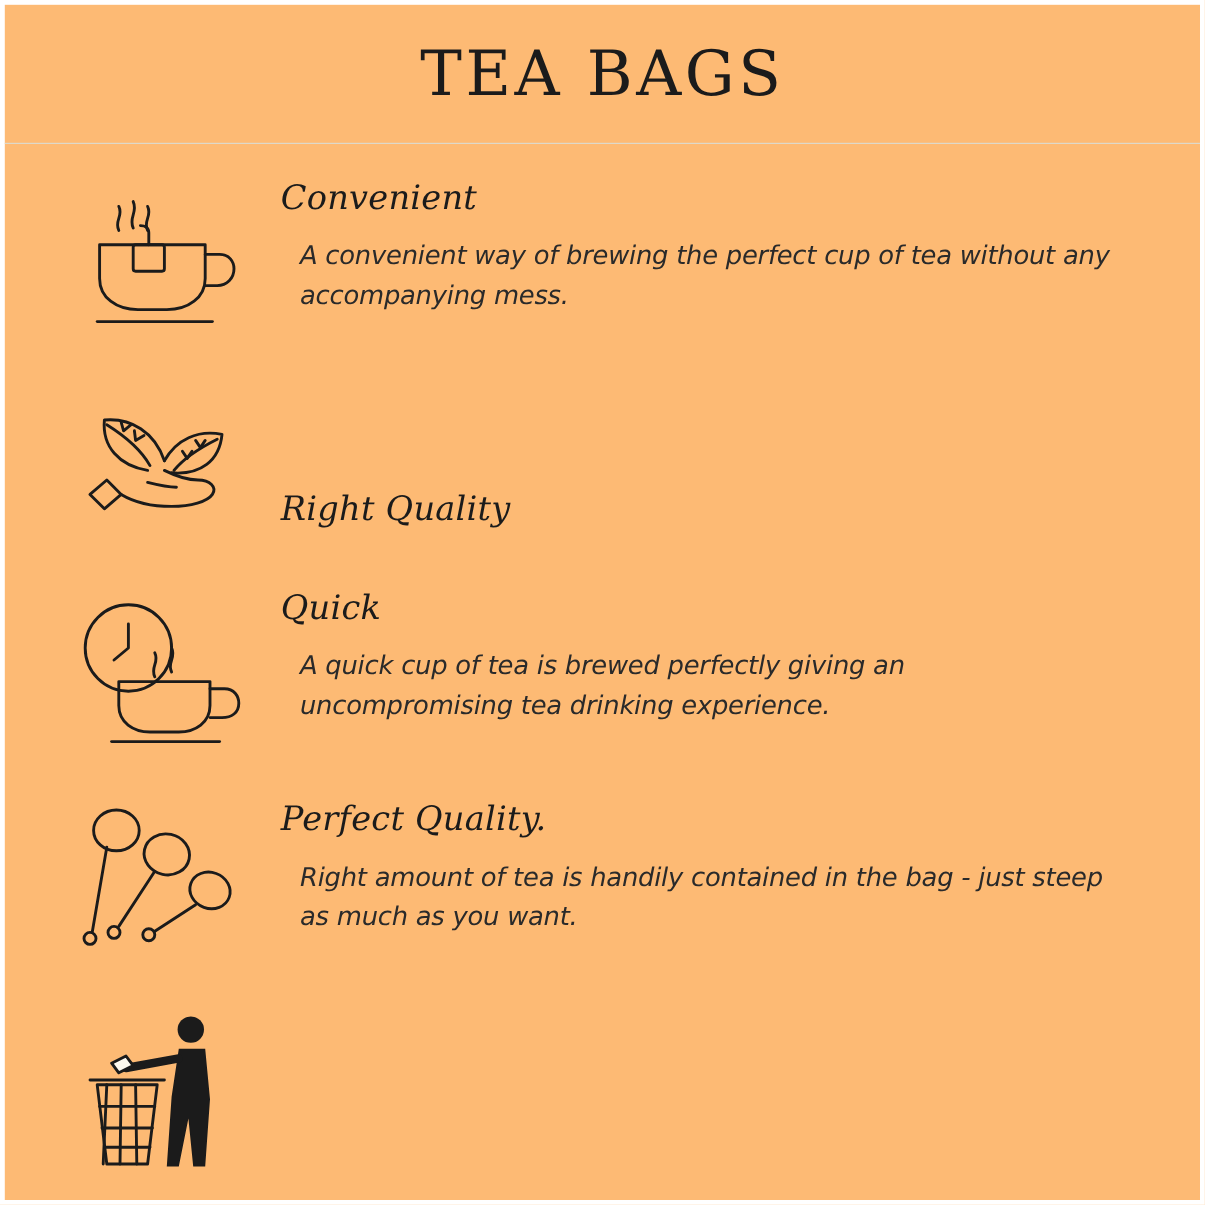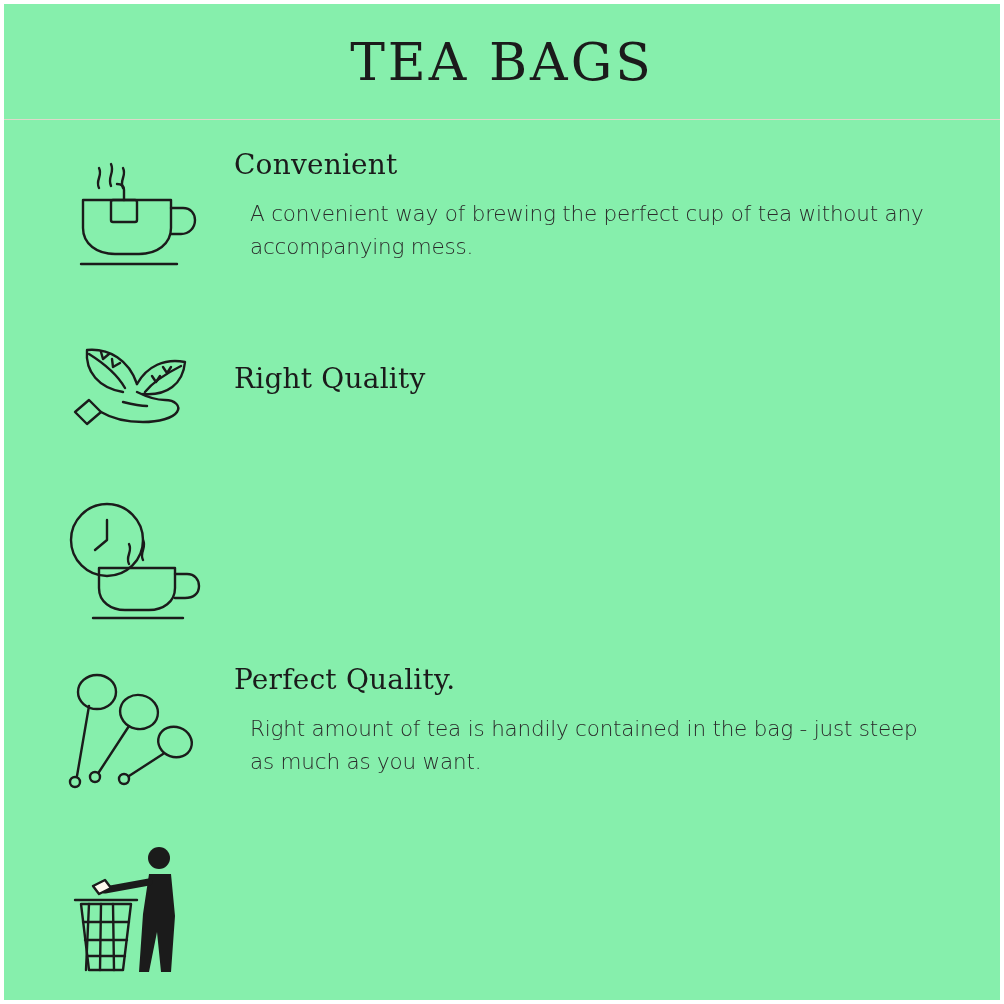--- a/index.html
+++ b/index.html
@@ -10,21 +10,21 @@
   body {
     width: 1004px;
     height: 1004px;
     overflow: hidden;
     font-family: "Liberation Sans", sans-serif;
   }
   .page {
     position: relative;
     width: 1004px;
     height: 1004px;
-    background: #86efac;
+    background: #fdba74;
     box-sizing: border-box;
     border: 4px solid #ffffff;
   }
   .header {
     height: 116px;
     border-bottom: 1px solid #ded9ca;
     display: flex;
     align-items: center;
     justify-content: center;
     box-sizing: border-box;
@@ -34,22 +34,23 @@
     font-size: 52px;
     letter-spacing: 3px;
     color: #1b1b1b;
     font-weight: 400;
   }
   .content {
     padding: 28px 30px 0 30px;
   }
   .feature {
     display: flex;
-    align-items: center;
+    align-items: flex-end;
     margin-bottom: 16px;
+    font-style: italic;
   }
   .icon-cell {
     width: 200px;
     min-width: 200px;
     display: flex;
     align-items: center;
     justify-content: center;
     padding-top: 8px;
   }
   .text-cell {
@@ -135,20 +136,24 @@
         <svg width="150" height="130" viewBox="0 0 150 130" fill="none" stroke="#1b1b1b" stroke-width="2.4" stroke-linecap="round" stroke-linejoin="round">
           <path d="M12 48 A36 36 0 1 1 84 48 A36 36 0 1 1 12 48"></path>
           <path d="M48 28 V48 L36 58"></path>
           <path d="M70 52 C74 60, 66 64, 70 72"></path>
           <path d="M84 48 C88 56, 80 60, 84 68"></path>
           <path d="M40 76 H116 V96 C116 110, 104 118, 90 118 H66 C52 118, 40 110, 40 96 Z"></path>
           <path d="M116 82 H128 C136 82, 140 88, 140 94 C140 102, 134 106, 126 106 H116"></path>
           <path d="M34 126 H124"></path>
         </svg>
       </div>
+      <div class="text-cell">
+        <div class="feature-title">Quick</div>
+        <div class="feature-desc">A quick cup of tea is brewed perfectly giving an uncompromising tea drinking experience.</div>
+      </div>
     </div>
 
     <div class="f-spacer-1"></div>
 
     <div class="feature">
       <div class="icon-cell">
         <svg width="150" height="130" viewBox="0 0 150 130" fill="none" stroke="#1b1b1b" stroke-width="2.4" stroke-linecap="round" stroke-linejoin="round">
           <ellipse cx="38" cy="24" rx="19" ry="17"></ellipse>
           <path d="M30 38 L18 108"></path>
           <circle cx="16" cy="114" r="5"></circle>

